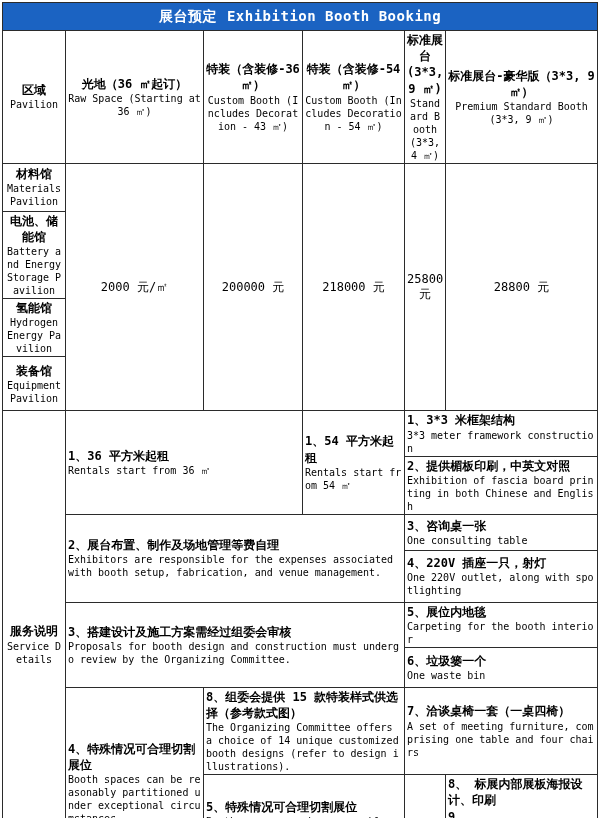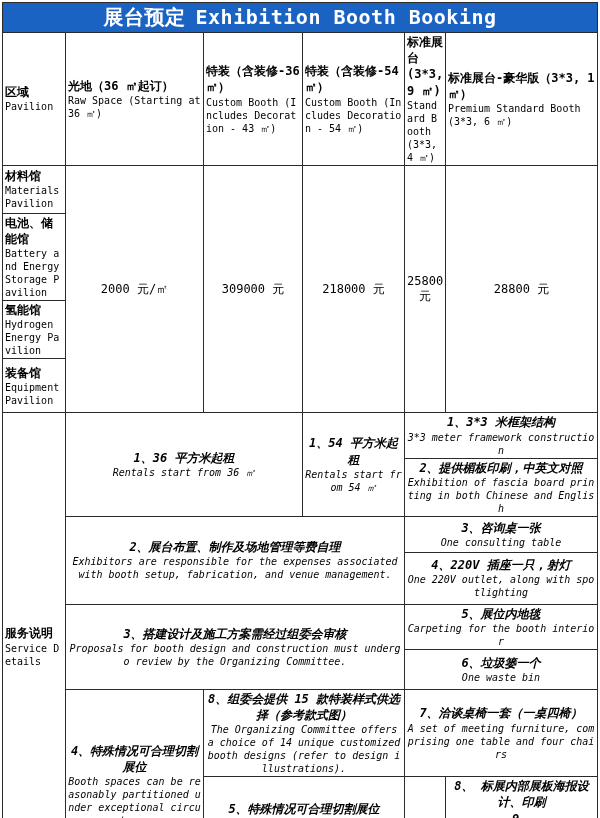--- a/index.html
+++ b/index.html
@@ -23,37 +23,37 @@
     border: 1px solid var(--border, #2b2b2b);
     vertical-align: middle;
     padding: 1px 2px;
     overflow: hidden;
   }
   .title-cell {
     background: var(--title-bg, #1b63c2);
     color: var(--title-text, #ffffff);
     text-align: center;
     font-weight: bold;
-    font-size: 20px;
+    font-size: 14px;
     letter-spacing: 0.5px;
   }
   .title-cell .en-part { margin-left: 10px; }
   .zh {
     font-weight: bold;
     font-size: 12px;
     line-height: 1.35;
   }
   .en {
     font-weight: normal;
     font-size: 10px;
     line-height: 1.3;
     word-break: break-all;
   }
-  .center { }
-  .item { text-align: center; font-style: italic; }
+  .center { text-align: center; }
+  .item { text-align: left; }
   .item .zh { font-size: 12px; }
   .price {
     text-align: center;
     font-size: 12px;
     font-weight: normal;
   }
 </style>
 </head>
 <body>
 
@@ -90,32 +90,32 @@
       </td>
       <td class="center">
         <div class="zh">特装（含装修-54 ㎡）</div>
         <div class="en">Custom Booth (Includes Decoration - 54 ㎡)</div>
       </td>
       <td class="center">
         <div class="zh">标准展台 (3*3, 9 ㎡)</div>
         <div class="en">Standard Booth (3*3, 4 ㎡)</div>
       </td>
       <td class="center">
-        <div class="zh">标准展台-豪华版（3*3, 1 ㎡）</div>
-        <div class="en">Premium Standard Booth (3*3, 6 ㎡)</div>
+        <div class="zh">标准展台-豪华版（3*3, 9 ㎡）</div>
+        <div class="en">Premium Standard Booth (3*3, 9 ㎡)</div>
       </td>
     </tr>
 
     <tr style="height:48px">
       <td class="center">
         <div class="zh">材料馆</div>
         <div class="en">Materials Pavilion</div>
       </td>
       <td class="price" rowspan="4">2000 元/㎡</td>
-      <td class="price" rowspan="4">309000 元</td>
+      <td class="price" rowspan="4">200000 元</td>
       <td class="price" rowspan="4">218000 元</td>
       <td class="price" rowspan="4">25800 元</td>
       <td class="price" rowspan="4">28800 元</td>
     </tr>
     <tr style="height:80px">
       <td class="center">
         <div class="zh">电池、储能馆</div>
         <div class="en">Battery and Energy Storage Pavilion</div>
       </td>
     </tr>

